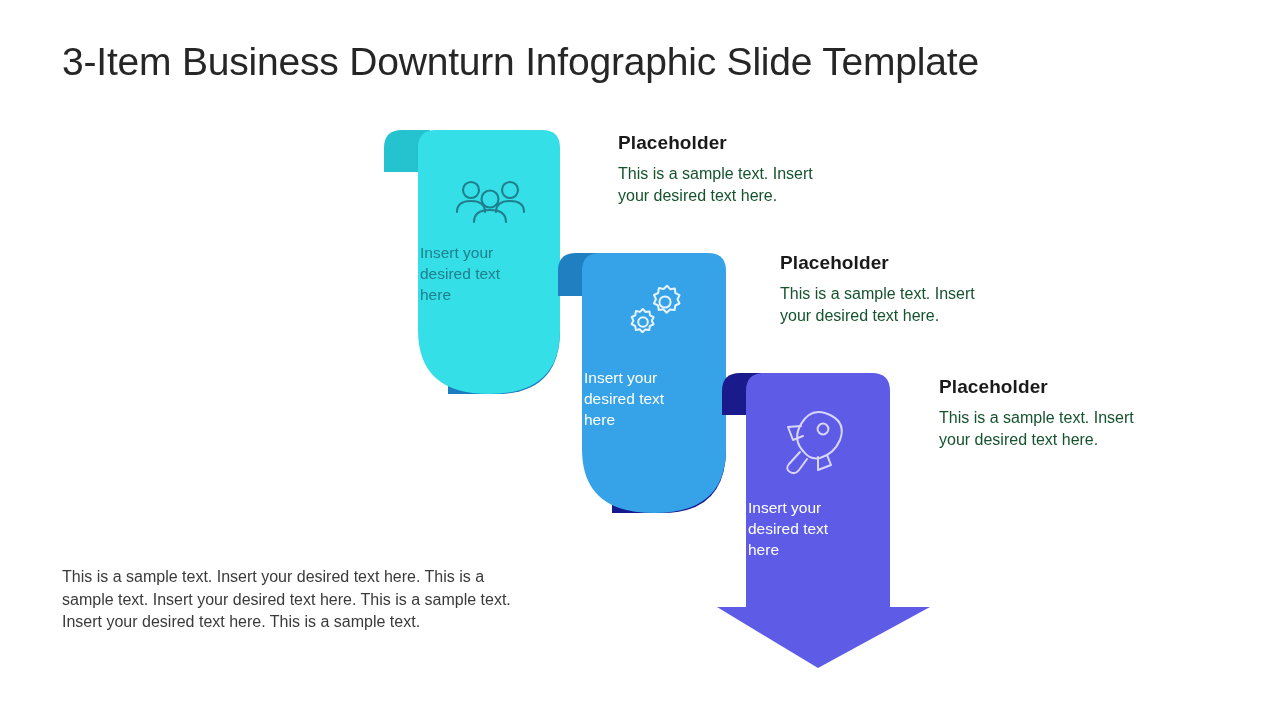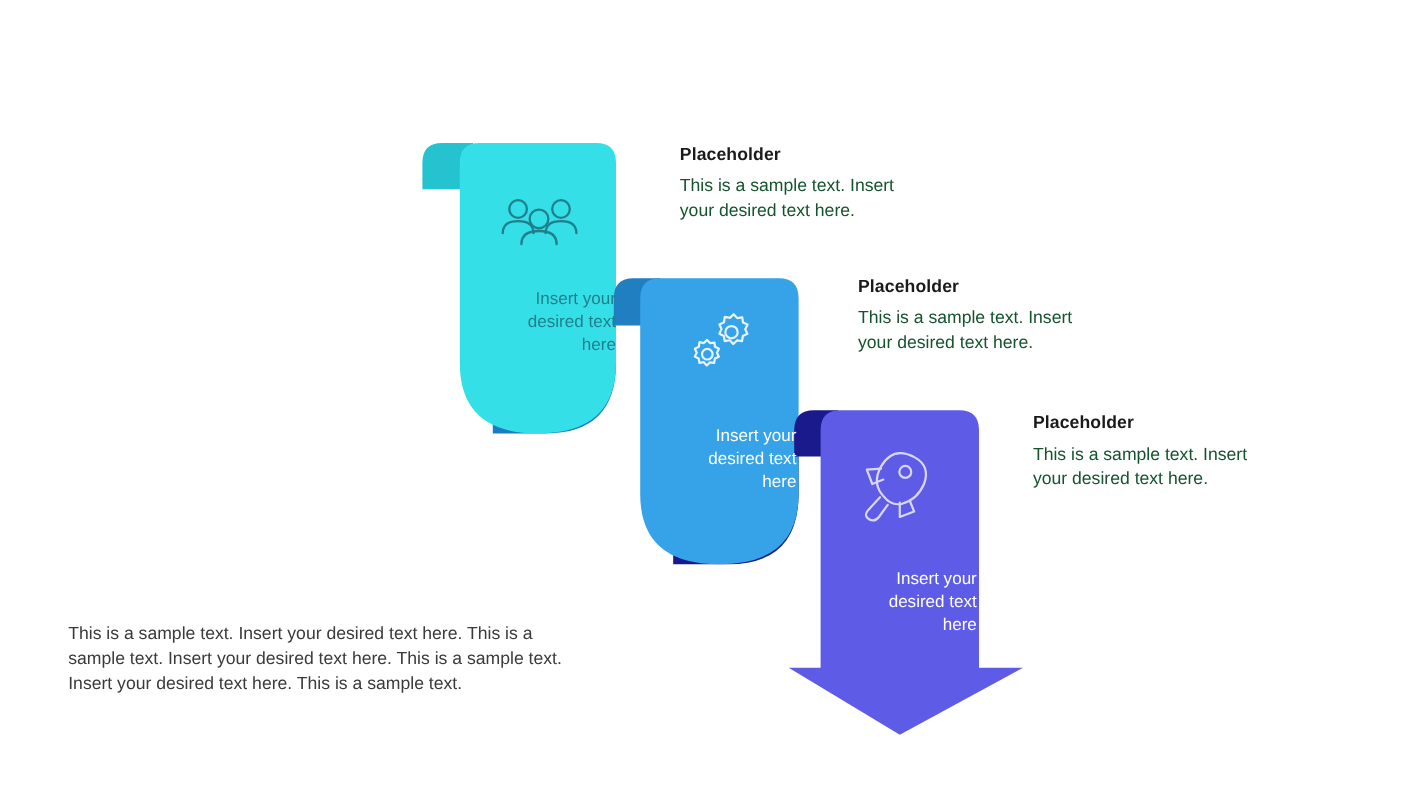--- a/index.html
+++ b/index.html
@@ -33,34 +33,33 @@
     white-space: nowrap;
   }
   .graphic-layer {
     position: absolute;
     left: 0; top: 0;
     width: 1280px;
     height: 720px;
   }
   .step-text {
     position: absolute;
-    text-align: right;
+    text-align: left;
     font-size: 15.5px;
     line-height: 1.34;
     white-space: pre-line;
-    margin-top: 19px;
   }
   .step1-text { color: #1f7f8c; }
   .step2-text { color: #ffffff; }
   .step3-text { color: #ffffff; }
   .side-block {
     position: absolute;
   }
   .side-heading {
-    font-size: 16px;
+    font-size: 19px;
     font-weight: bold;
     color: #1a1a1a;
     margin: 0 0 9px 0;
     letter-spacing: 0.1px;
   }
   .side-body {
     font-size: 16px;
     line-height: 1.36;
     color: #14532d;
     margin: 0;
@@ -75,20 +74,21 @@
     line-height: 1.42;
     color: #3a3a3a;
     white-space: pre-line;
   }
 </style>
 </head>
 <body>
 
 <div id="slide">
 
+  <div id="slide-title">3-Item Business Downturn Infographic Slide Template</div>
 
   <svg class="graphic-layer" viewBox="0 0 1280 720" width="1280" height="720">
 
     <path d="M 448 266 L 560 266 L 560 330 Q 560 394 496 394 L 448 394 Z" fill="#1b7cc1"></path>
 
     <path d="M 384 148 Q 384 130 402 130 L 430 130 L 430 172 L 384 172 Z" fill="#25c3cf"></path>
 
     <path d="M 418 148 Q 418 130 436 130 L 542 130 Q 560 130 560 148
              L 560 330 Q 560 394 489 394 Q 418 394 418 330 Z" fill="#35dfe8"></path>
 

